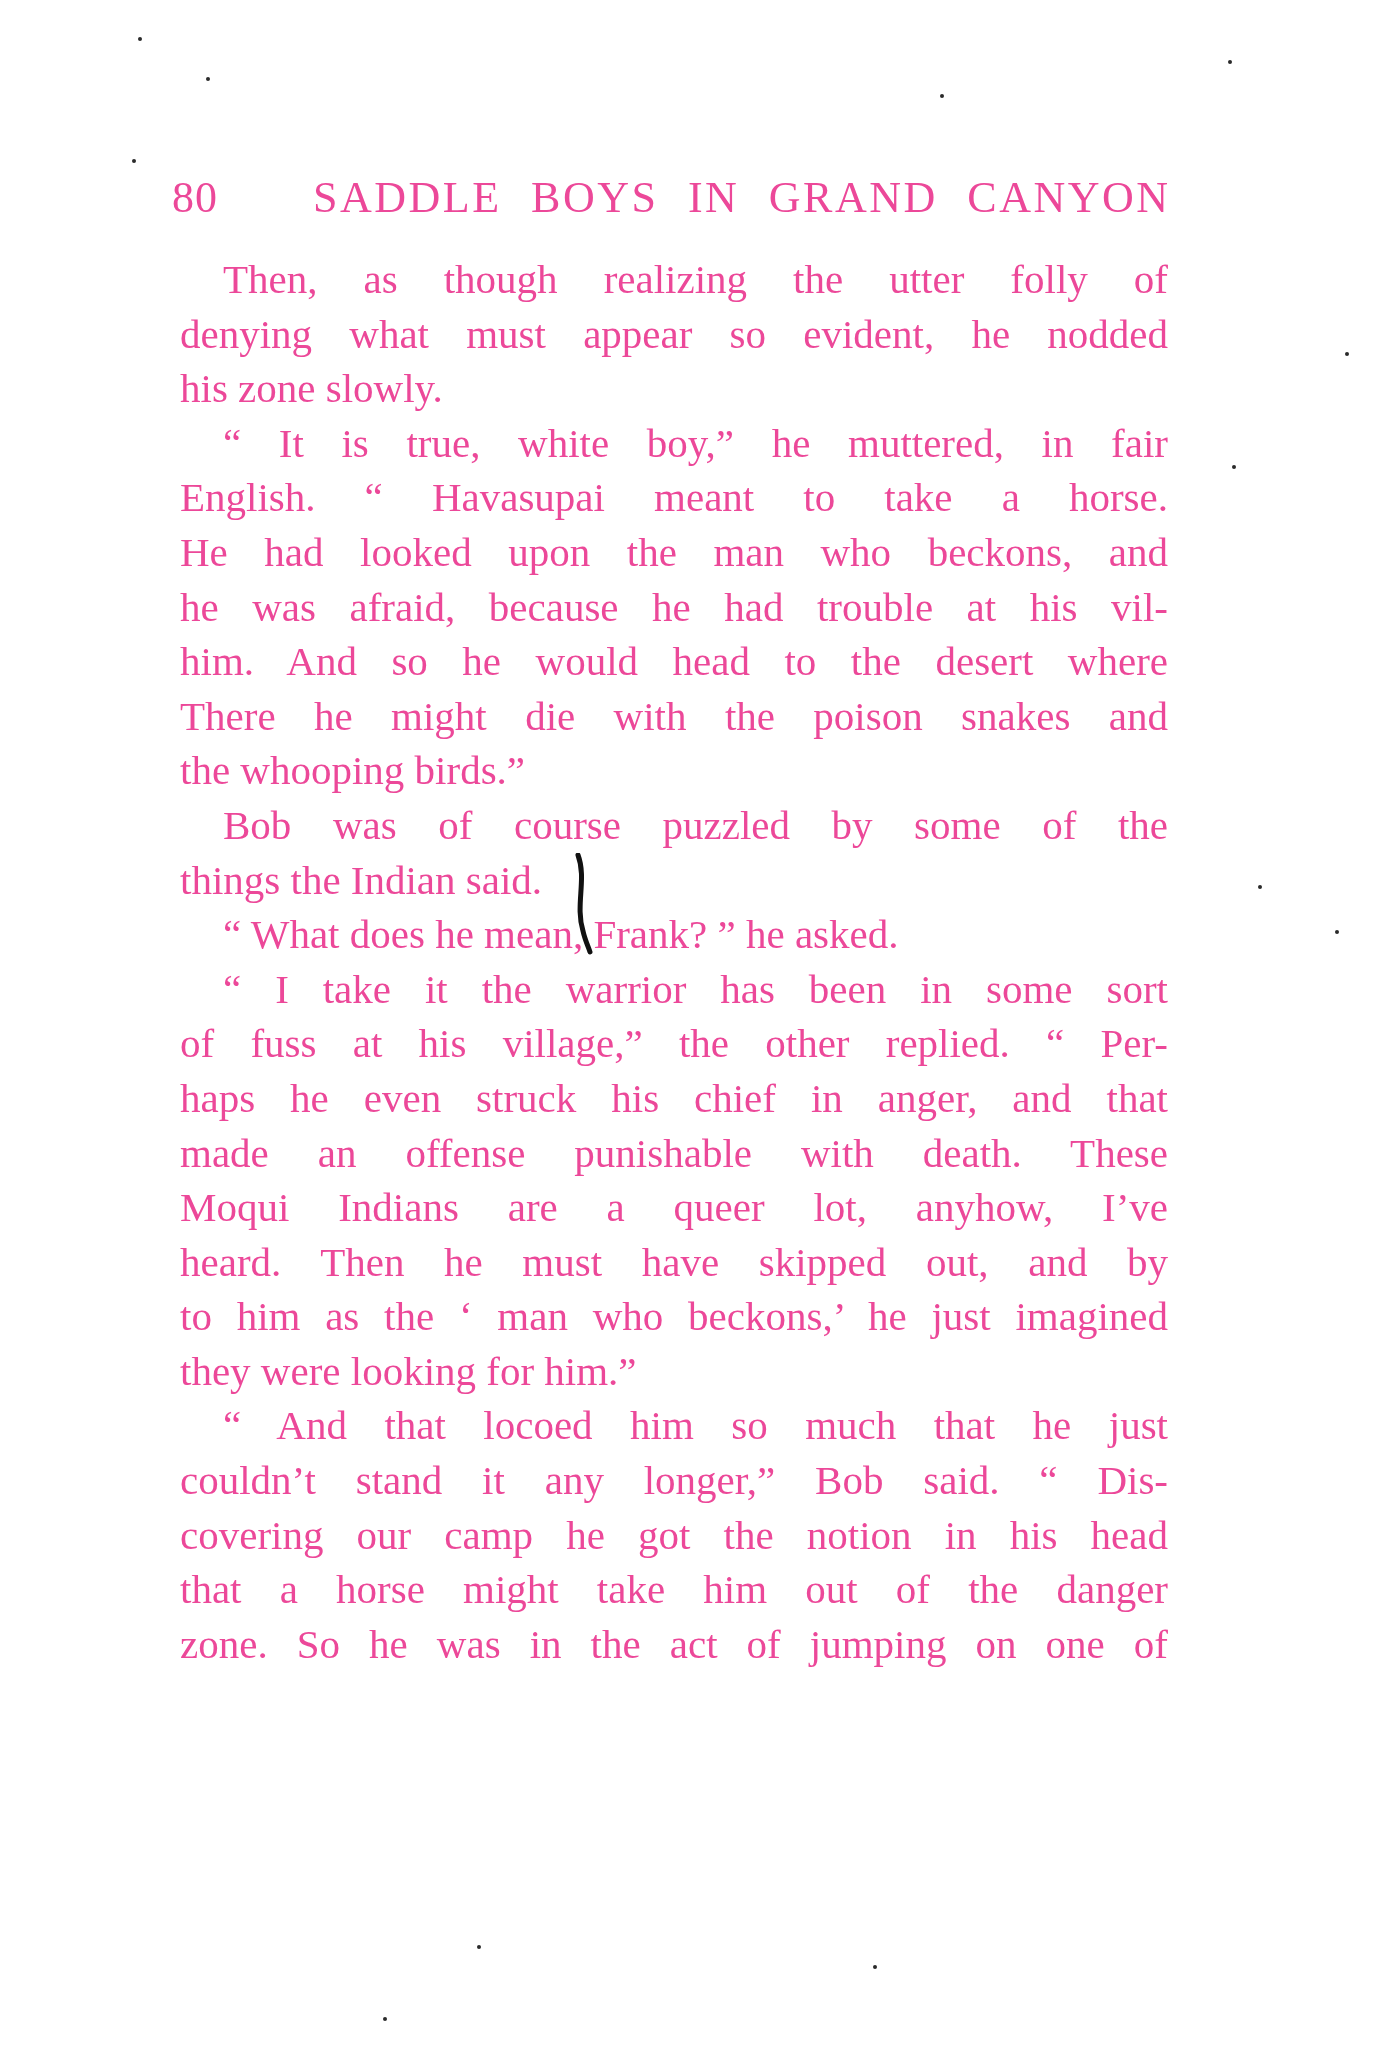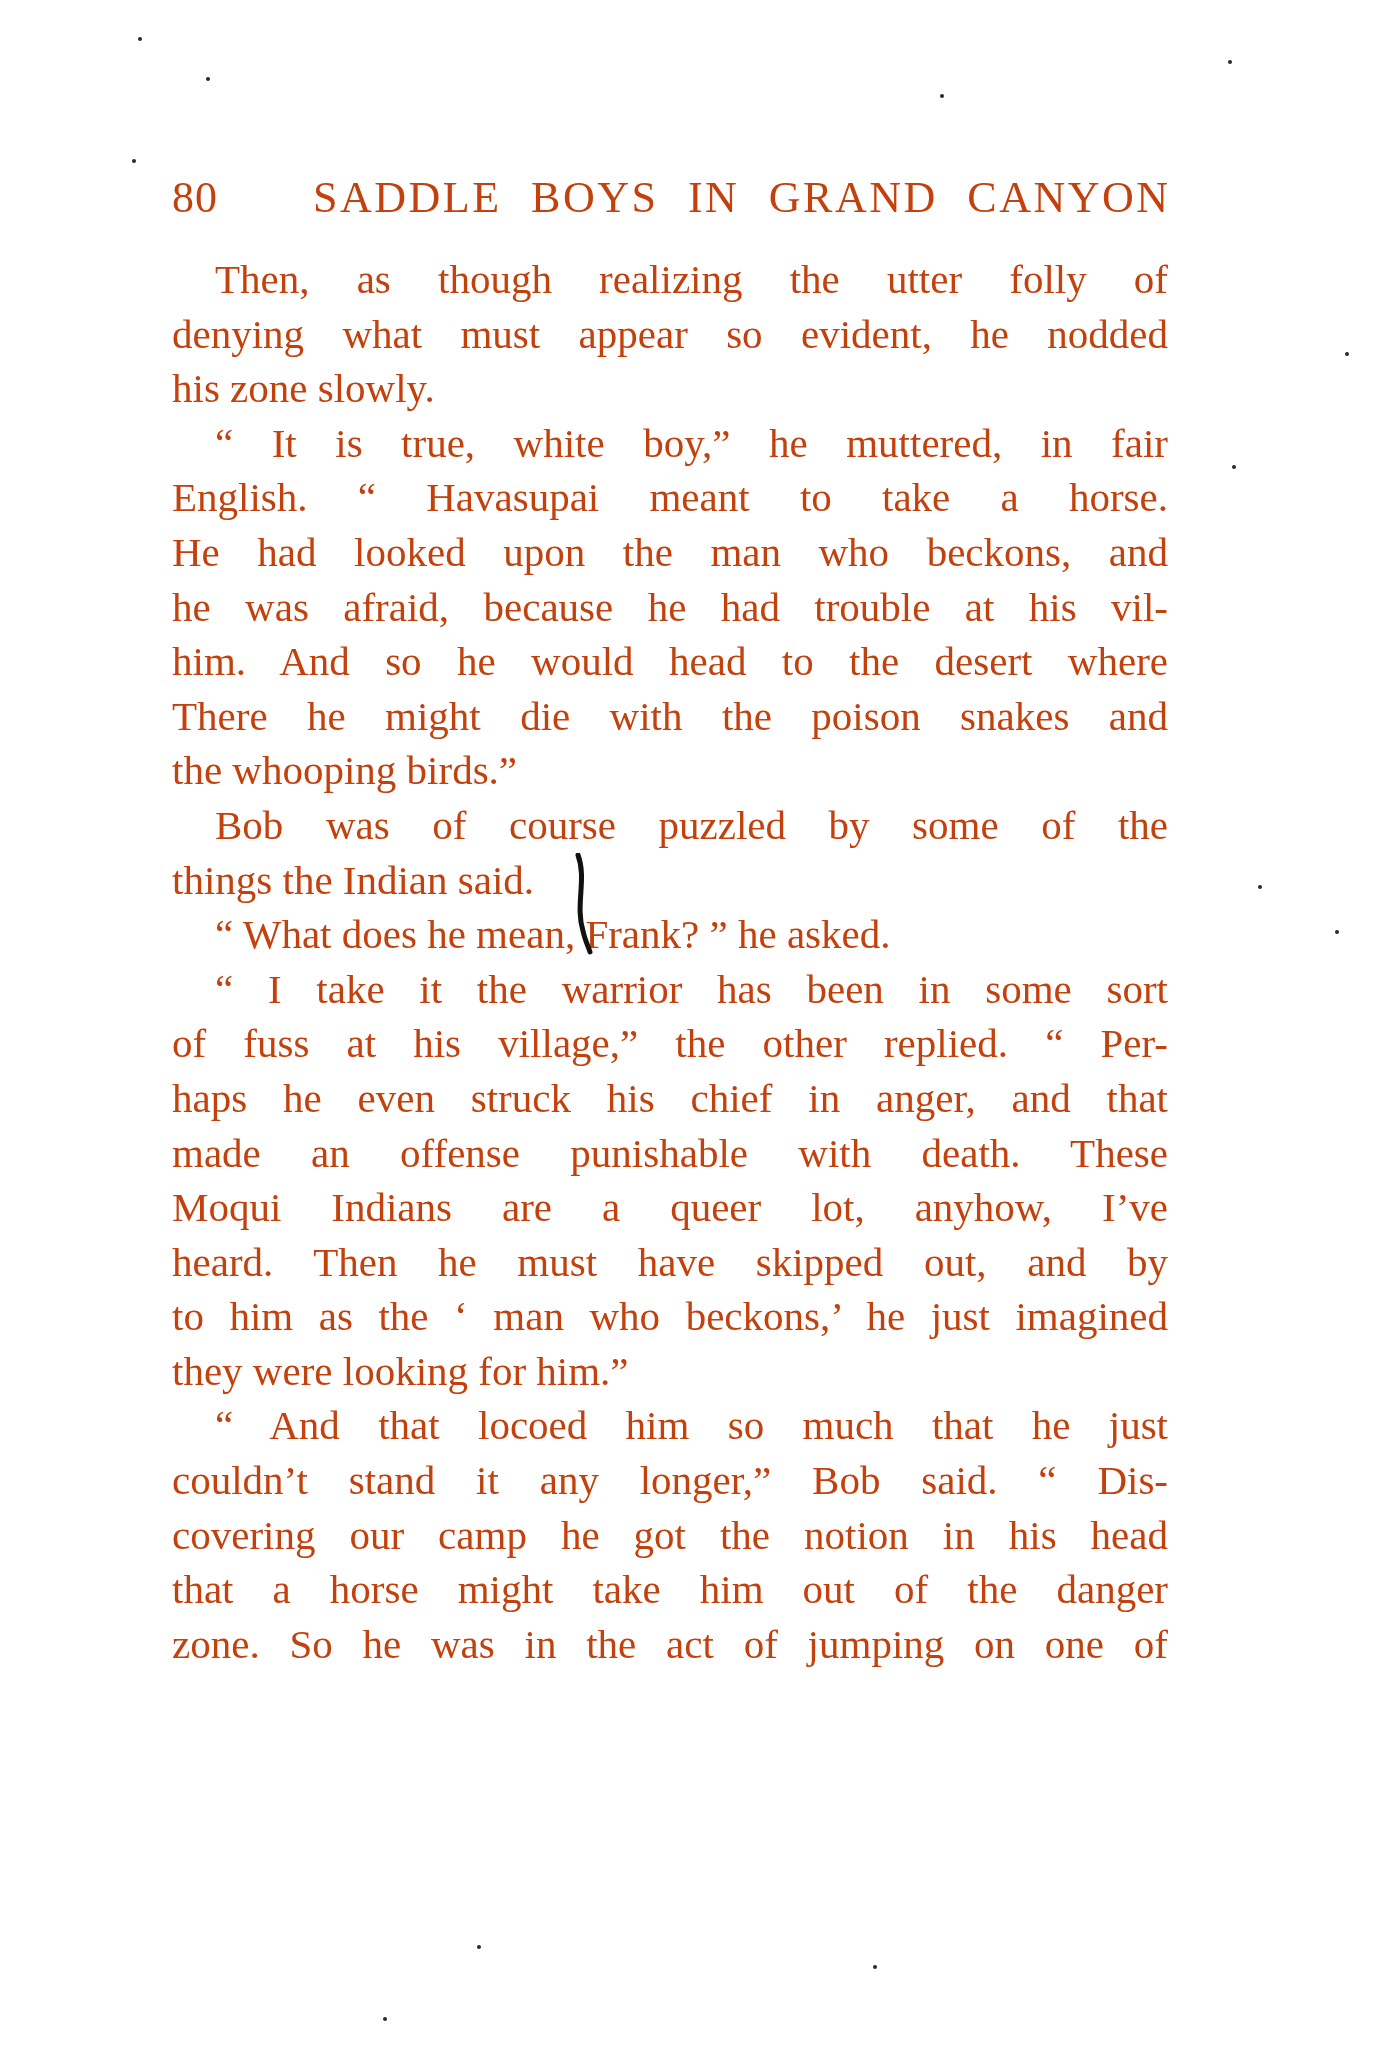--- a/index.html
+++ b/index.html
@@ -7,21 +7,21 @@
     padding: 0;
     background: #e8e8e8;
   }
   .page {
     position: relative;
     width: 1374px;
     height: 2060px;
     background: #ffffff;
     overflow: hidden;
     font-family: "Liberation Serif", "DejaVu Serif", serif;
-    color: #c2410c;
+    color: #ec4899;
   }
   .running-head {
     position: absolute;
     left: 172px;
     top: 176px;
     width: 996px;
     display: flex;
     align-items: baseline;
     font-size: 44px;
     line-height: 1;
@@ -42,20 +42,21 @@
     width: 996px;
     font-size: 41px;
     line-height: 54.6px;
   }
   .line {
     height: 54.6px;
     text-align: justify;
     text-align-last: justify;
     -moz-text-align-last: justify;
     white-space: normal;
+    margin-left: 8px;
   }
   .line.flush {
     text-align-last: left;
     -moz-text-align-last: left;
   }
   .line.indent {
     text-indent: 43px;
   }
   .ink-mark {
     position: absolute;

